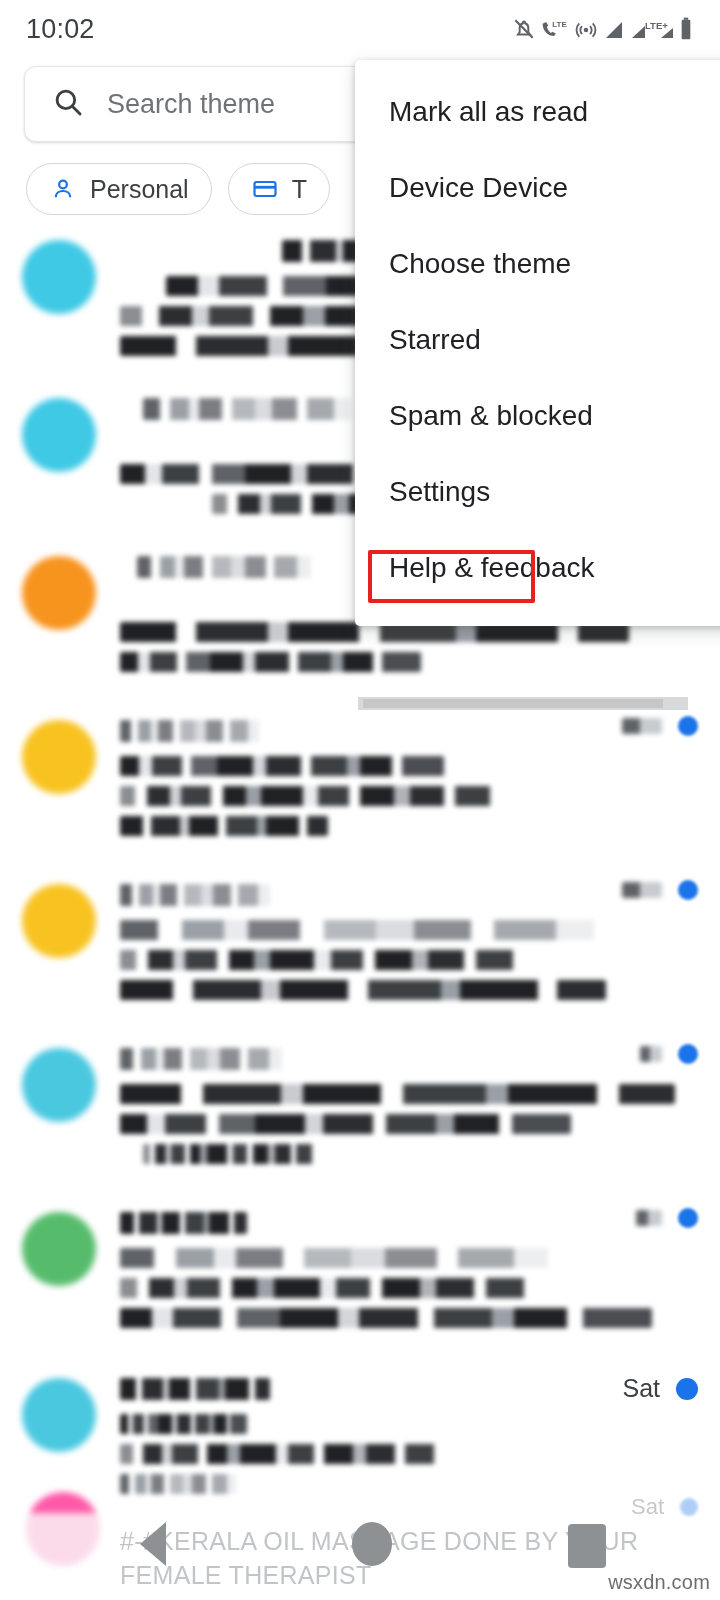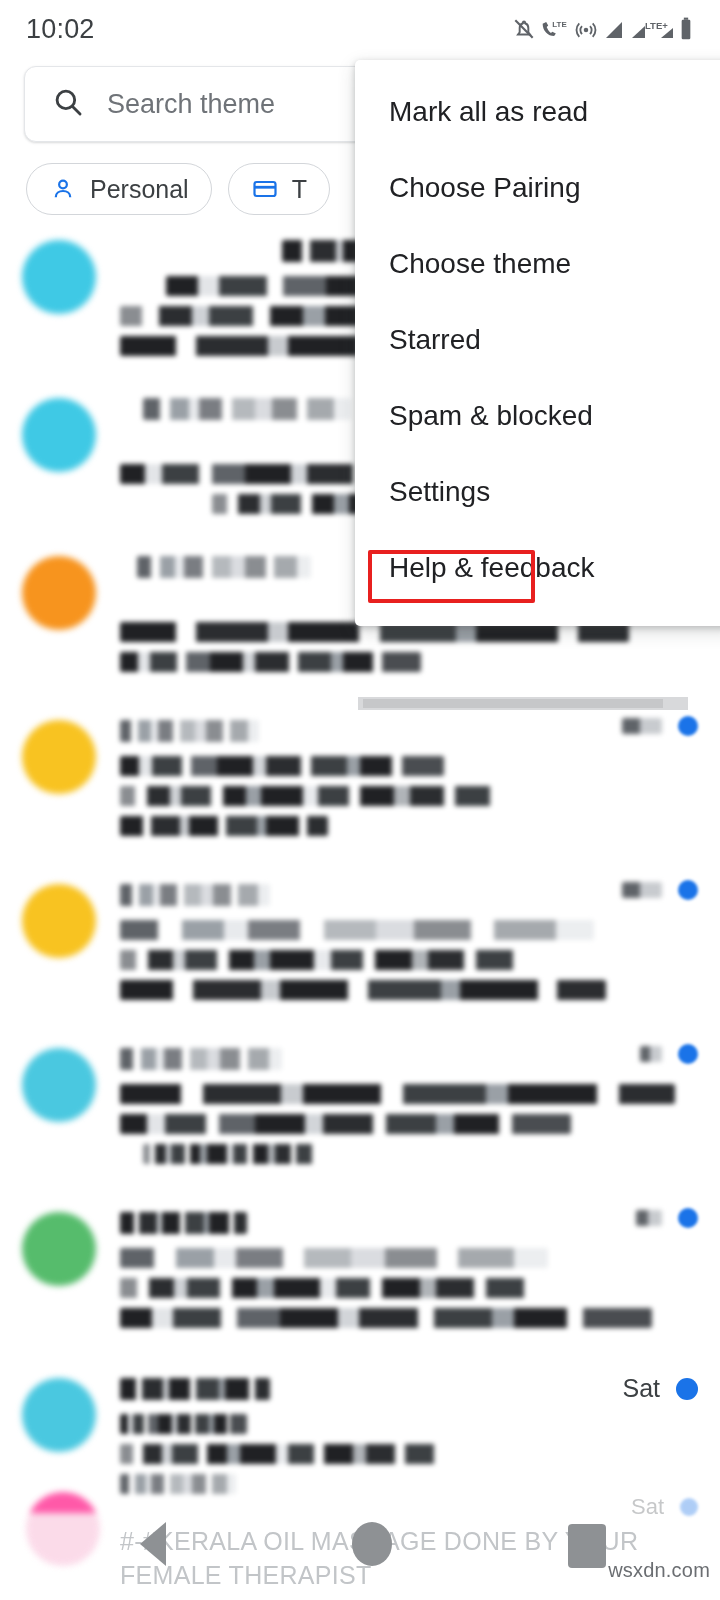--- a/index.html
+++ b/index.html
@@ -154,21 +154,21 @@
   .nav-home {
     position:absolute; left:352px; top:22px;
     width:40px; height:44px; border-radius:50%; background:#8e9194;
   }
   .nav-recent {
     position:absolute; left:568px; top:24px;
     width:38px; height:44px; border-radius:4px; background:#8e9194;
   }
 
   .watermark {
-    position:absolute; right:10px; bottom:18px;
+    position:absolute; right:10px; bottom:6px;
     font-size:20px; color:#6b6e72; letter-spacing:0.2px;
     z-index:50;
   }
 </style>
 </head>
 <body>
 
 <div id="screen">
 
   <div class="statusbar">
@@ -367,21 +367,21 @@
     </div>
     <div class="bottom-text">#-#KERALA OIL MASSAGE DONE BY YOUR FEMALE THERAPIST</div>
   </div>
 
 
   <div class="menu">
     <div class="menu-item">
       <span>Mark all as read</span>
     </div>
     <div class="menu-item">
-      <span>Choose Pairing</span>
+      <span>Device Device</span>
     </div>
     <div class="menu-item">
       <span>Choose theme</span>
     </div>
     <div class="menu-item">
       <span>Starred</span>
     </div>
     <div class="menu-item">
       <span>Spam &amp; blocked</span>
     </div>

